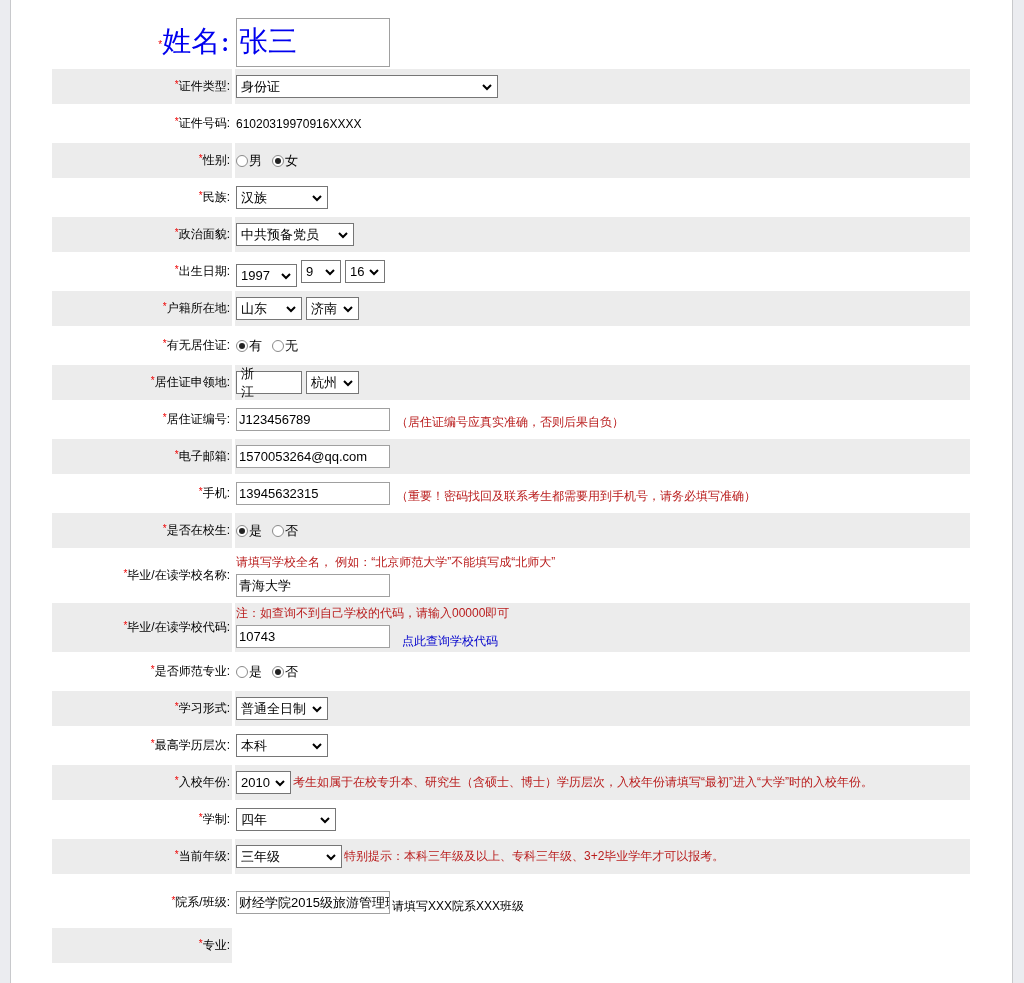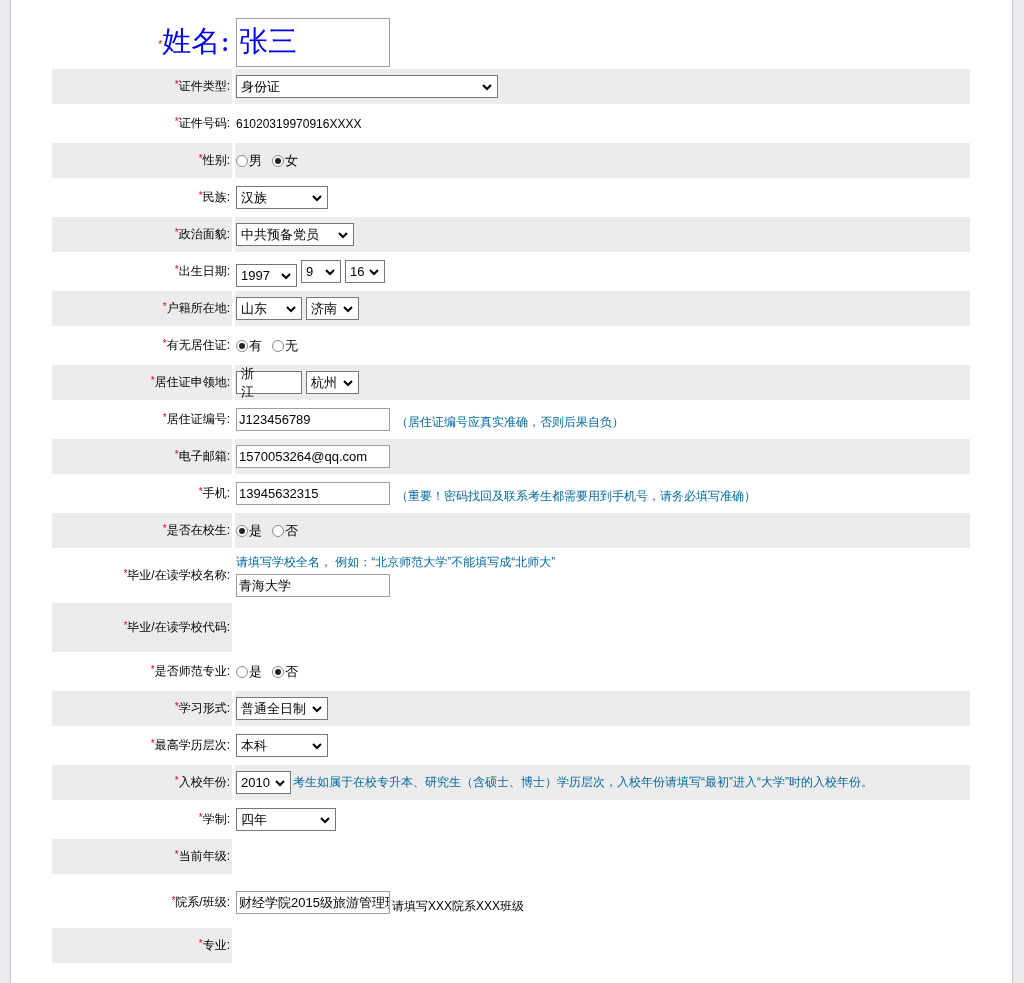--- a/index.html
+++ b/index.html
@@ -35,21 +35,21 @@
     display:flex; align-items:center; justify-content:space-between; padding:0 4px;
     font-size:13px; margin-right:4px;
   }
   .sel .chev { width:12px; height:12px; display:inline-block; }
   .radio {
     display:inline-block; width:12px; height:12px; border:1px solid #8a8a8a; border-radius:50%;
     box-sizing:border-box; position:relative; background:#fff; margin-right:1px; vertical-align:middle;
   }
   .radio.on::after { content:""; position:absolute; left:2px; top:2px; width:6px; height:6px; border-radius:50%; background:#222; }
   .ropt { display:inline-flex; align-items:center; margin-right:10px; font-size:13px; }
-  .hint { color:#0369a1; font-size:12px; white-space:nowrap; }
+  .hint { color:#b91c1c; font-size:12px; white-space:nowrap; }
   .link { color:#0000cc; font-size:12px; margin-left:12px; margin-top:10px; white-space:nowrap; cursor:pointer; }
   .plain { font-size:12px; white-space:nowrap; }
   .stack { display:flex; flex-direction:column; justify-content:center; }
 </style>
 </head>
 <body>
 
 <div class="edge-left"></div>
 <div class="edge-right"></div>
 
@@ -281,20 +281,27 @@
       <span class="hint" style="margin-bottom:3px;">请填写学校全名， 例如：“北京师范大学”不能填写成“北师大”</span>
       <div class="inp">青海大学</div>
     </div>
   </div>
 
   <div class="row gray" style="top:603px;height:49px;">
     <div class="lbl">
         <span class="req">*</span>
         <span>毕业/在读学校代码:</span>
       </div>
+    <div class="val stack" style="align-items:flex-start;">
+      <span class="hint" style="margin-bottom:3px;">注：如查询不到自己学校的代码，请输入00000即可</span>
+      <div style="display:flex;align-items:flex-start;">
+        <div class="inp">10743</div>
+        <span class="link" style="margin-top:8px;">点此查询学校代码</span>
+      </div>
+    </div>
   </div>
 
   <div class="row" style="top:654px;height:35px;">
     <div class="lbl">
         <span class="req">*</span>
         <span>是否师范专业:</span>
       </div>
     <div class="val">
       <label class="ropt">
           <span class="radio"></span>
@@ -366,20 +373,29 @@
           </svg>
         </div>
       </div>
   </div>
 
   <div class="row gray" style="top:839px;height:35px;">
     <div class="lbl">
         <span class="req">*</span>
         <span>当前年级:</span>
       </div>
+    <div class="val">
+      <div class="sel" style="width:106px;margin-right:2px;">
+          <span>三年级</span>
+          <svg class="chev" viewBox="0 0 12 12">
+            <path d="M2 4 L6 8 L10 4" stroke="#000" stroke-width="2" fill="none"></path>
+          </svg>
+        </div>
+      <span class="hint">特别提示：本科三年级及以上、专科三年级、3+2毕业学年才可以报考。</span>
+    </div>
   </div>
 
   <div class="row" style="top:876px;height:52px;">
     <div class="lbl">
         <span class="req">*</span>
         <span>院系/班级:</span>
       </div>
     <div class="val">
       <div class="inp" style="width:154px;">财经学院2015级旅游管理班</div>
       <span class="plain" style="margin-left:2px;margin-top:8px;">请填写XXX院系XXX班级</span>

